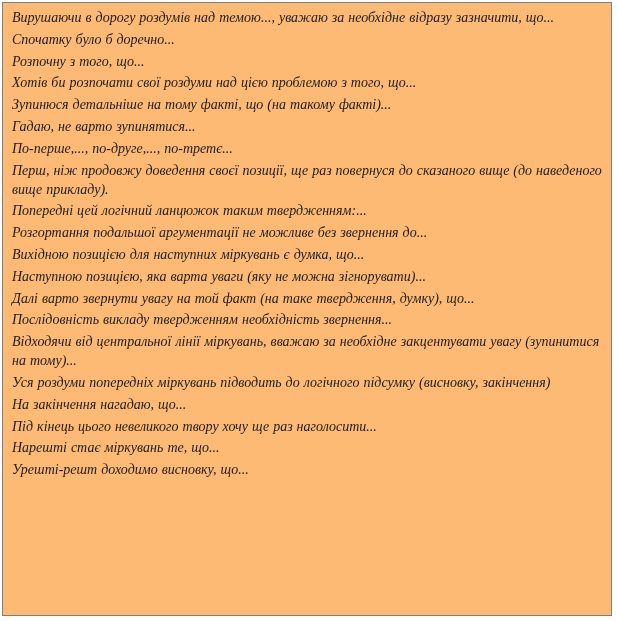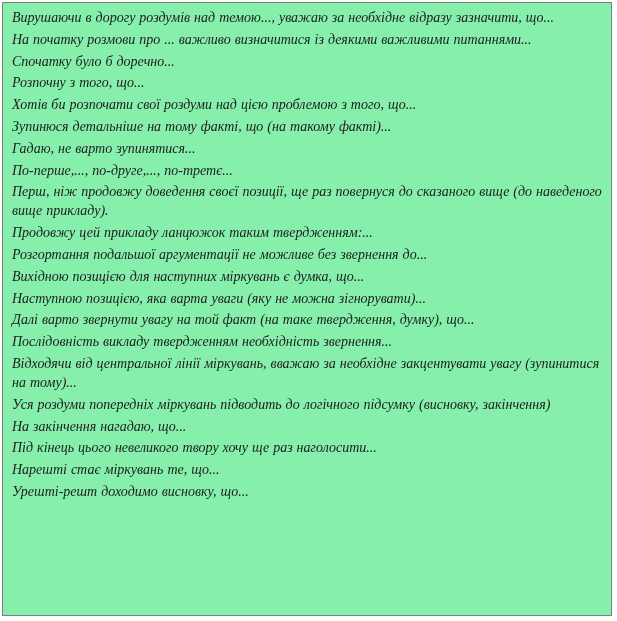--- a/index.html
+++ b/index.html
@@ -13,49 +13,48 @@
     overflow: hidden;
     position: relative;
   }
   .sheet {
     box-sizing: border-box;
     position: absolute;
     left: 2px;
     top: 2px;
     width: 610px;
     height: 614px;
-    background: #86efac;
+    background: #fdba74;
     border: 1px solid #7f7f7f;
     padding: 5px 9px 6px 9px;
     overflow: hidden;
   }
   .phrase {
     font-family: "Liberation Serif", "DejaVu Serif", serif;
     font-style: italic;
     font-size: 14px;
     line-height: 19px;
     color: #1c1c1c;
     margin: 0 0 2.8px 0;
     word-spacing: 0.5px;
   }
 </style>
 </head>
 <body>
 
 <div class="sheet">
   <p class="phrase">Вирушаючи в дорогу роздумів над темою..., уважаю за необхідне відразу зазначити, що...</p>
-  <p class="phrase">На початку розмови про ... важливо визначитися із деякими важливими питаннями...</p>
   <p class="phrase">Спочатку було б доречно...</p>
   <p class="phrase">Розпочну з того, що...</p>
   <p class="phrase">Хотів би розпочати свої роздуми над цією проблемою з того, що...</p>
   <p class="phrase">Зупинюся детальніше на тому факті, що (на такому факті)...</p>
   <p class="phrase">Гадаю, не варто зупинятися...</p>
   <p class="phrase">По-перше,..., по-друге,..., по-третє...</p>
   <p class="phrase">Перш, ніж продовжу доведення своєї позиції, ще раз повернуся до сказаного вище (до наведеного вище прикладу).</p>
-  <p class="phrase">Продовжу цей прикладу ланцюжок таким твердженням:...</p>
+  <p class="phrase">Попередні цей логічний ланцюжок таким твердженням:...</p>
   <p class="phrase">Розгортання подальшої аргументації не можливе без звернення до...</p>
   <p class="phrase">Вихідною позицією для наступних міркувань є думка, що...</p>
   <p class="phrase">Наступною позицією, яка варта уваги (яку не можна зігнорувати)...</p>
   <p class="phrase">Далі варто звернути увагу на той факт (на таке твердження, думку), що...</p>
   <p class="phrase">Послідовність викладу твердженням необхідність звернення...</p>
   <p class="phrase">Відходячи від центральної лінії міркувань, вважаю за необхідне закцентувати увагу (зупинитися на тому)...</p>
   <p class="phrase">Уся роздуми попередніх міркувань підводить до логічного підсумку (висновку, закінчення)</p>
   <p class="phrase">На закінчення нагадаю, що...</p>
   <p class="phrase">Під кінець цього невеликого твору хочу ще раз наголосити...</p>
   <p class="phrase">Нарешті стає міркувань те, що...</p>

